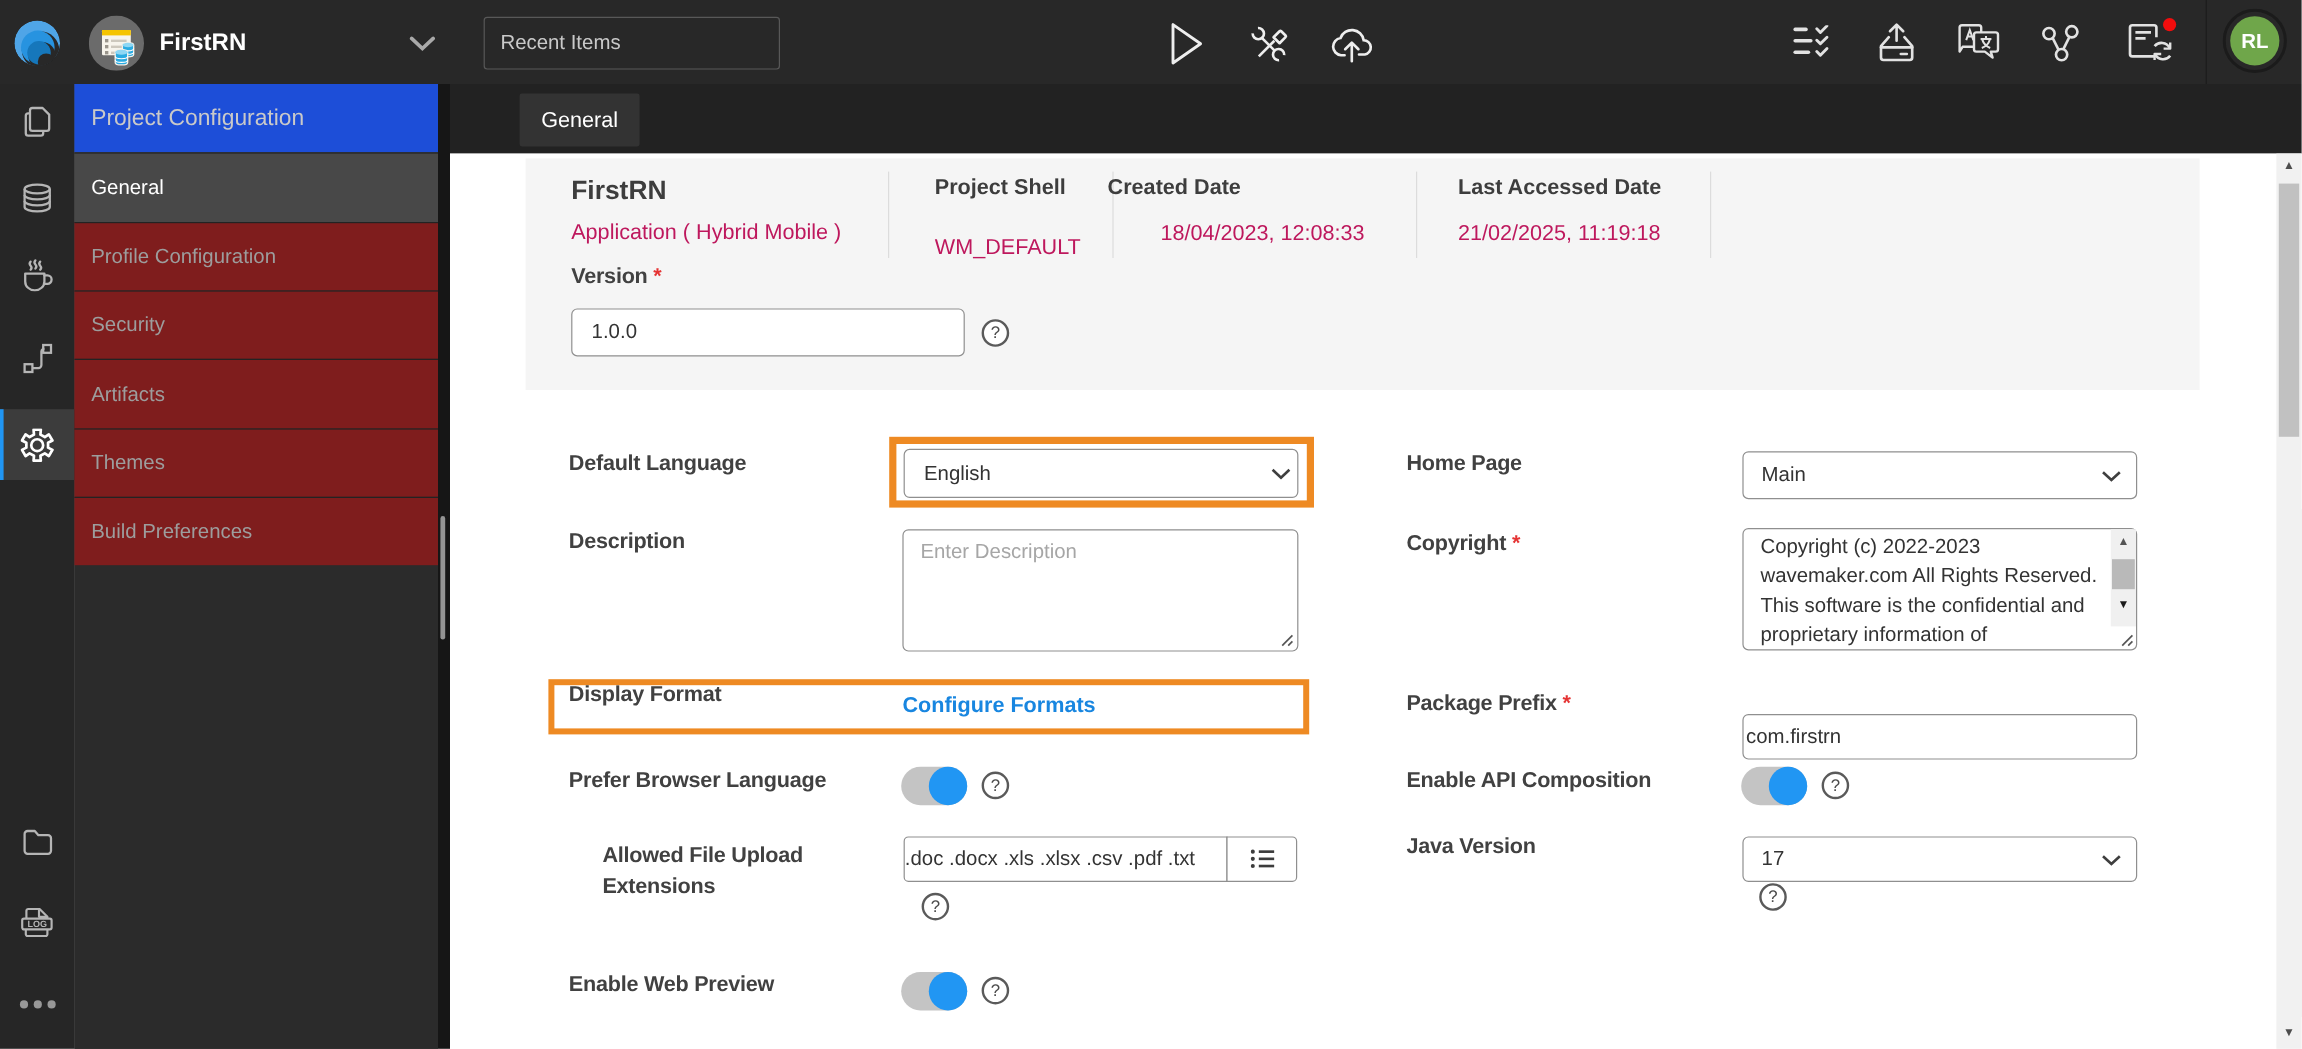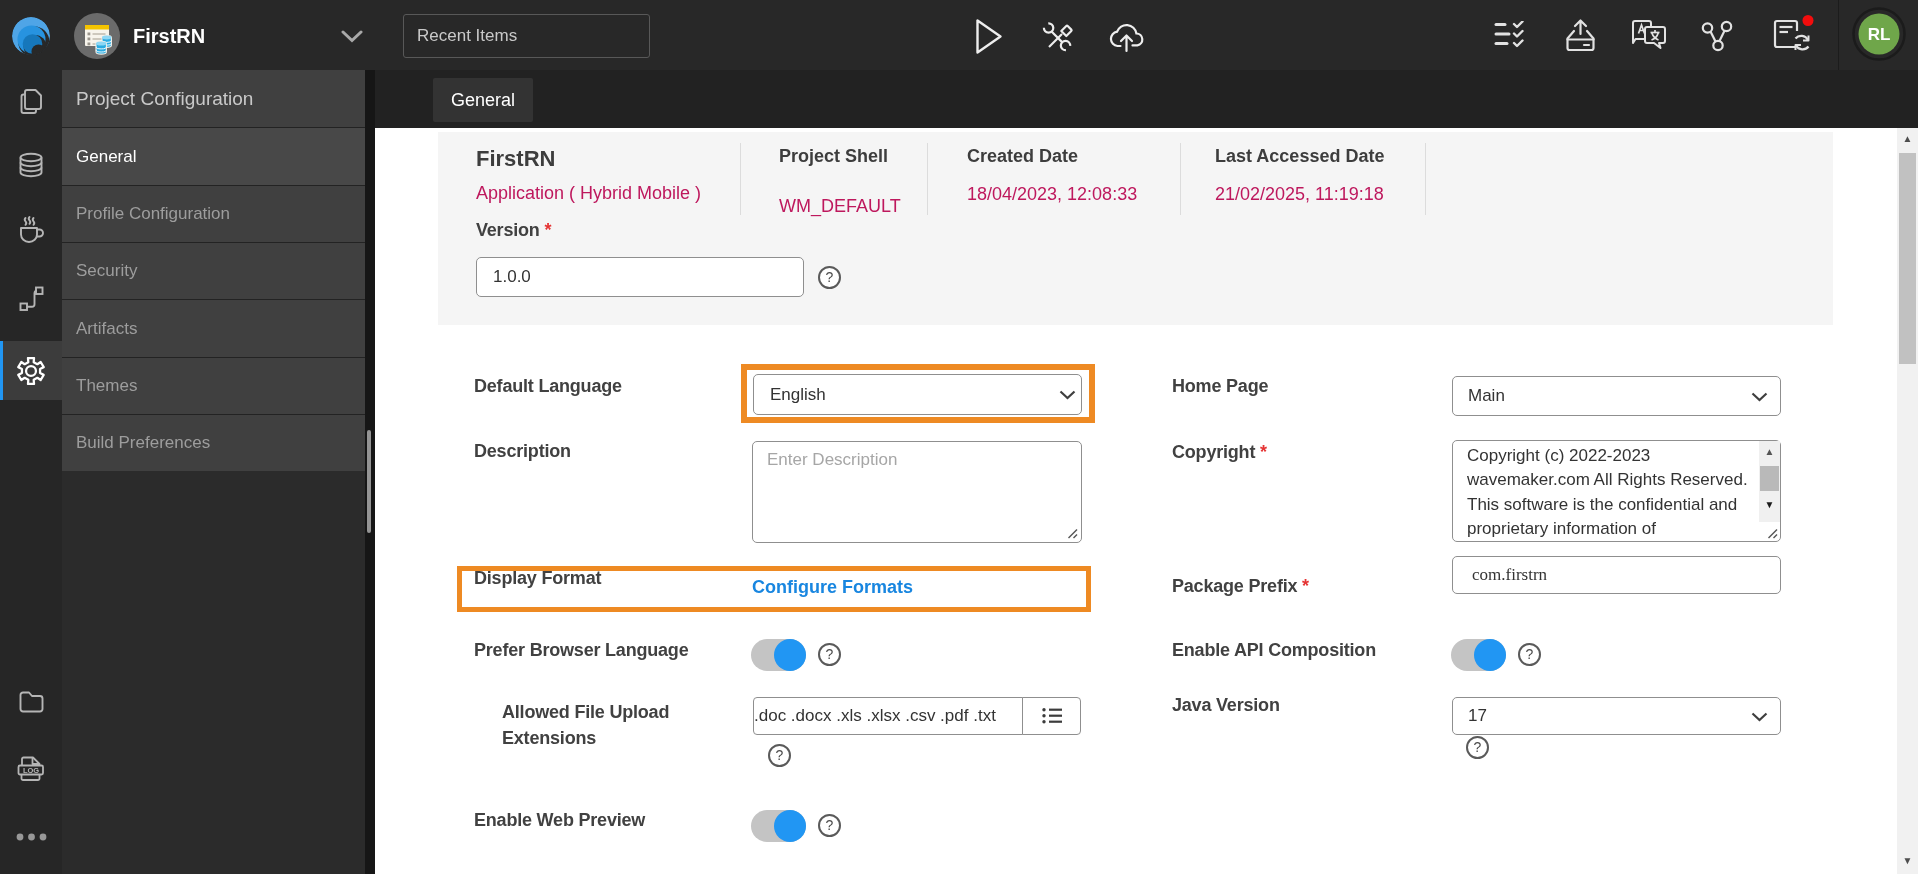--- a/index.html
+++ b/index.html
@@ -12,21 +12,21 @@
   .lbl { position:absolute; font-size:18px; font-weight:700; color:#414141; line-height:19px; letter-spacing:-0.2px; }
   .star { color:#e53434; font-weight:700; }
   .ibox { position:absolute; background:#fff; border:1px solid #8f8f8f; border-radius:5px;
     font-size:17px; color:#333; }
   .qmark { position:absolute; width:23px; height:23px; border:2px solid #5a5a5a; border-radius:50%;
     color:#4a4a4a; font-size:14px; font-weight:400; text-align:center; line-height:19px; background:#fff; }
   .toggle { position:absolute; width:55px; height:32px; background:#c4c4c4; border-radius:16px; }
   .toggle .knob { position:absolute; right:0; top:0; width:32px; height:32px; background:#2196f3; border-radius:50%; }
   .obox { position:absolute; border:5px solid #ee8a23; }
   .sbitem { position:absolute; left:62px; width:303px; color:#9d9d9d; font-size:17px;
-    padding-left:14px; background:#404040; border-top:1px solid #232323; }
+    padding-left:14px; background:#7f1d1d; border-top:1px solid #232323; }
 </style>
 </head>
 <body>
 
 <div class="abs" style="left:0;top:0;width:1918px;height:70px;background:#282828;"></div>
 <div class="abs" style="left:1838px;top:0;width:1px;height:70px;background:#1c1c1c;"></div>
 
 <svg style="left:8px;top:10px;" width="50" height="50" viewBox="0 0 50 50">
   <defs>
       <clipPath id="wmclip">
@@ -209,21 +209,21 @@
 </svg>
 
 <svg style="left:15px;top:832px;" width="33" height="10" viewBox="0 0 33 10">
   <circle cx="5" cy="5" r="3.4" fill="#989898"></circle>
   <circle cx="16.5" cy="5" r="3.4" fill="#989898"></circle>
   <circle cx="28" cy="5" r="3.4" fill="#989898"></circle>
 </svg>
 
 <div class="abs" style="left:62px;top:70px;width:313px;height:804px;background:#161616;"></div>
 <div class="abs" style="left:62px;top:70px;width:303px;height:804px;background:#2b2b2b;"></div>
-<div class="abs" style="left:62px;top:70px;width:303px;height:57px;background:#404040;color:#c9c9c9;
+<div class="abs" style="left:62px;top:70px;width:303px;height:57px;background:#1d4ed8;color:#c9c9c9;
   font-size:19px;line-height:57px;padding-left:14px;">Project Configuration</div>
 <div class="sbitem" style="top:127px;height:58px;line-height:57px;background:#484848;color:#fff;">General</div>
 <div class="sbitem" style="top:185px;height:57px;line-height:56px;">Profile Configuration</div>
 <div class="sbitem" style="top:242px;height:57px;line-height:56px;">Security</div>
 <div class="sbitem" style="top:299px;height:58px;line-height:57px;">Artifacts</div>
 <div class="sbitem" style="top:357px;height:57px;line-height:56px;">Themes</div>
 <div class="sbitem" style="top:414px;height:57px;line-height:56px;">Build Preferences</div>
 <div class="abs" style="left:367px;top:430px;width:4px;height:103px;background:#949494;border-radius:2px;"></div>
 
 <div class="abs" style="left:375px;top:70px;width:1543px;height:58px;background:#222;"></div>
@@ -231,21 +231,21 @@
   color:#fff;font-size:18px;text-align:center;line-height:44px;">General</div>
 <div class="abs" style="left:375px;top:128px;width:1543px;height:746px;background:#fff;"></div>
 
 <div class="abs" style="left:438px;top:132px;width:1395px;height:193px;background:#f5f5f5;"></div>
 <div class="ptitle" style="left:476px;top:146px;font-size:22px;">FirstRN</div>
 <div class="pval" style="left:476px;top:183px;">Application ( Hybrid Mobile )</div>
 <div class="abs" style="left:740px;top:143px;width:1px;height:72px;background:#dcdcdc;"></div>
 <div class="ptitle" style="left:779px;top:146px;">Project Shell</div>
 <div class="pval" style="left:779px;top:196px;">WM_DEFAULT</div>
 <div class="abs" style="left:927px;top:143px;width:1px;height:72px;background:#dcdcdc;"></div>
-<div class="ptitle" style="left:967px;top:146px;">Created Date</div>
+<div class="ptitle" style="left:923px;top:146px;">Created Date</div>
 <div class="pval" style="left:967px;top:184px;">18/04/2023, 12:08:33</div>
 <div class="abs" style="left:1180px;top:143px;width:1px;height:72px;background:#dcdcdc;"></div>
 <div class="ptitle" style="left:1215px;top:146px;">Last Accessed Date</div>
 <div class="pval" style="left:1215px;top:184px;">21/02/2025, 11:19:18</div>
 <div class="abs" style="left:1425px;top:143px;width:1px;height:72px;background:#dcdcdc;"></div>
 <div class="lbl" style="left:476px;top:221px;">Version <span class="star">*</span></div>
 <div class="ibox" style="left:476px;top:257px;width:328px;height:40px;line-height:38px;padding-left:16px;">1.0.0</div>
 <div class="qmark" style="left:818px;top:266px;">?</div>
 
 <div class="obox" style="left:741px;top:364px;width:354px;height:59px;border-width:6px;"></div>
@@ -279,21 +279,21 @@
   <g stroke="#555" stroke-width="1.4">
       <line x1="11" y1="2.5" x2="2.5" y2="11"></line>
       <line x1="11" y1="7.5" x2="7.5" y2="11"></line>
     </g>
 </svg>
 
 <div class="obox" style="left:457px;top:566px;width:634px;height:46px;"></div>
 <div class="lbl" style="left:474px;top:569px;">Display Format</div>
 <div class="abs" style="left:752px;top:577px;font-size:18px;font-weight:700;color:#1886e0;">Configure Formats</div>
 <div class="lbl" style="left:1172px;top:577px;">Package Prefix <span class="star">*</span></div>
-<div class="ibox" style="left:1452px;top:556px;width:329px;height:38px;line-height:36px;padding-left:19px;font-family:Liberation Serif, serif;">com.firstrn</div>
+<div class="ibox" style="left:1452px;top:595px;width:329px;height:38px;line-height:36px;padding-left:2px;">com.firstrn</div>
 
 <div class="lbl" style="left:474px;top:641px;">Prefer Browser Language</div>
 <div class="toggle" style="left:751px;top:639px;">
     <div class="knob"></div>
   </div>
 <div class="qmark" style="left:818px;top:643px;">?</div>
 <div class="lbl" style="left:1172px;top:641px;">Enable API Composition</div>
 <div class="toggle" style="left:1451px;top:639px;">
     <div class="knob"></div>
   </div>

